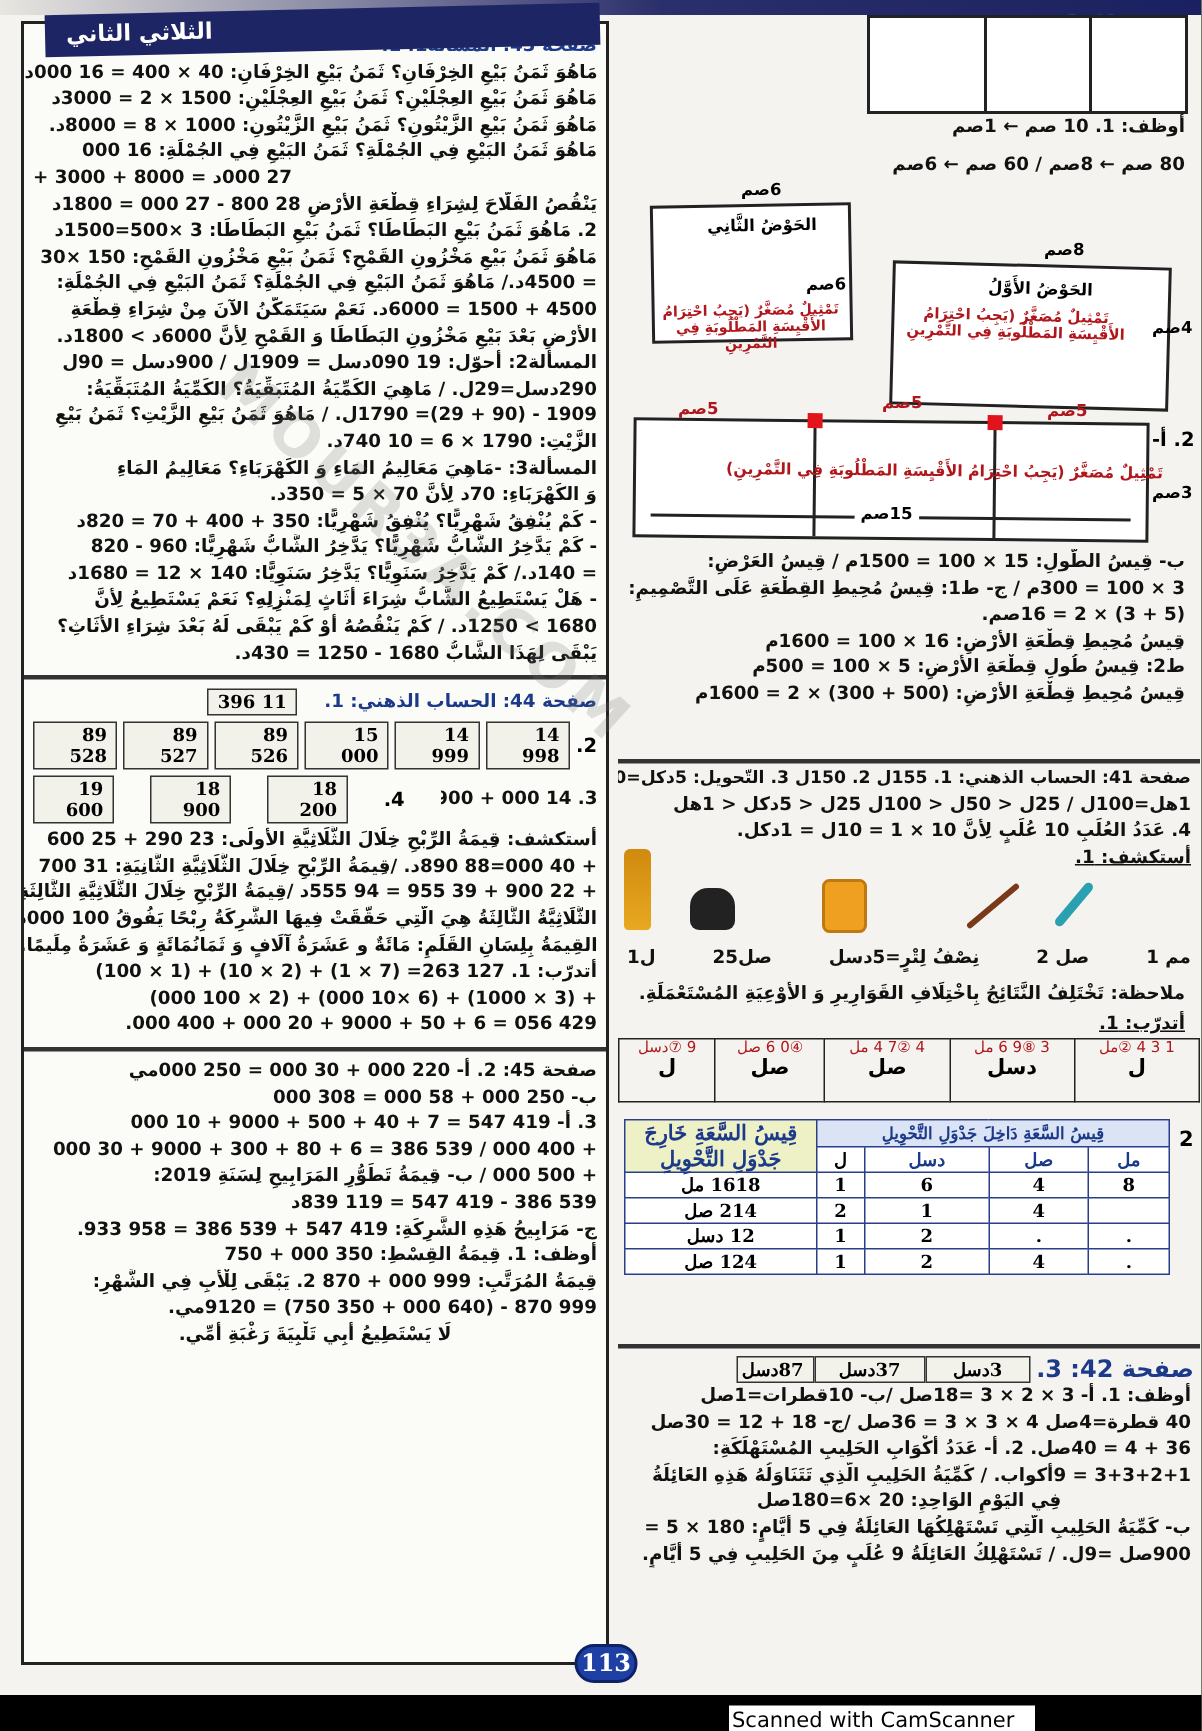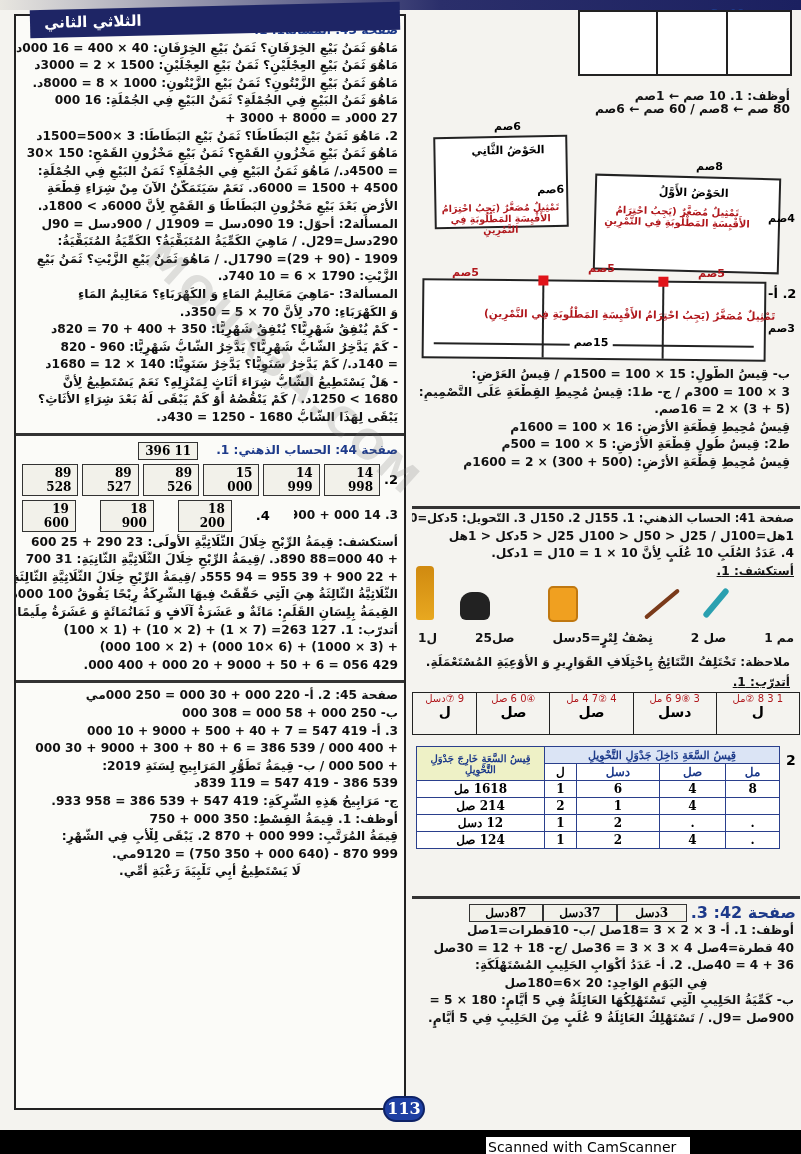--- a/index.html
+++ b/index.html
@@ -16,42 +16,43 @@
   .hdr-band { position: absolute; left: 30px; top: 6px; width: 370px; height: 28px; background: #1e2565; color: #fff; transform: rotate(-1.3deg); }
   .hdr-band span { position: absolute; left: 14px; top: 4px; font-size: 15px; font-weight: bold; direction: rtl; }
   .boxrow { display: flex; direction: rtl; gap: 4px; align-items: center; padding: 2px 6px; }
   .nbox { border: 1.5px solid #333; background: #f2f1ea; font-size: 12px; font-weight: bold; padding: 1px 6px; font-family: "DejaVu Serif", serif; }
   .rect { position: absolute; border: 2px solid #222; background: #fff; }
   .lbl { position: absolute; font-size: 11px; font-weight: bold; white-space: nowrap; direction: rtl; }
   .redsq { position: absolute; width: 10px; height: 10px; background: #e0141a; }
   table { border-collapse: collapse; }
   .t2 td { border: 1px solid #2a3f8c; font-size: 12px; font-weight: bold; text-align: center; height: 17px; font-family: "DejaVu Serif", serif; }
   .t2 .hd { background: #dbe4f5; color: #1d3a8a; font-size: 11px; }
-  .t2 .yl { background: #eef1c6; color: #1d3a8a; font-size: 10px; }
+  .t2 .yl { background: #eef1c6; color: #1d3a8a; font-size: 14px; }
   .t1 td { border: 1.5px solid #222; font-size: 10px; height: 42px; vertical-align: top; text-align: center; position: relative; }
   .pagenum { position: absolute; left: 383px; top: 1096px; width: 42px; height: 26px; border-radius: 14px; background: #1e3fa3; border: 2px solid #0e2266; color: #fff; font-weight: bold; font-size: 16px; text-align: center; line-height: 22px; font-family: "DejaVu Serif", serif; }
   .bottombar { position: absolute; left: 0; top: 1130px; width: 801px; height: 24px; background: #000; }
   .camscan { position: absolute; left: 486px; top: 1137px; width: 204px; height: 20px; background: #fff; color: #000; font-size: 14px; line-height: 20px; padding-left: 2px; font-family: "DejaVu Sans", sans-serif; }
   .watermark { position: absolute; left: 90px; top: 330px; font-size: 40px; font-weight: bold; color: rgba(120,120,120,0.22); transform: rotate(42deg); letter-spacing: 4px; direction: ltr; }
   .img { position: absolute; }
 </style>
 </head>
 <body>
 
 <div class="page">
   <div class="topstrip"></div>
 
   <div class="col" style="left:14px;top:14px;width:392px;height:1096px;">
     <div style="padding-top:6px;">
       <div class="line blue">صفحة 43: المسألة1: 1.</div>
       <div class="line">مَاهُوَ ثَمَنُ بَيْعِ الخِرْفَانِ؟ ثَمَنُ بَيْعِ الخِرْفَانِ: 40 × 400 = 16 000د</div>
       <div class="line">مَاهُوَ ثَمَنُ بَيْعِ العِجْلَيْنِ؟ ثَمَنُ بَيْعِ العِجْلَيْنِ: 1500 × 2 = 3000د</div>
       <div class="line">مَاهُوَ ثَمَنُ بَيْعِ الزَّيْتُونِ؟ ثَمَنُ بَيْعِ الزَّيْتُونِ: 1000 × 8 = 8000د.</div>
       <div class="line">مَاهُوَ ثَمَنُ البَيْعِ فِي الجُمْلَةِ؟ ثَمَنُ البَيْعِ فِي الجُمْلَةِ: 16 000</div>
-      <div class="line" style="text-align:right;">27 000د = 8000 + 3000 +</div>
+      <div class="line" style="text-align:left;">27 000د = 8000 + 3000 +</div>
+      <div class="line">يَنْقُصُ الفَلَّاحَ لِشِرَاءِ قِطْعَةِ الأَرْضِ 28 800 - 27 000 = 1800د</div>
       <div class="line">2. مَاهُوَ ثَمَنُ بَيْعِ البَطَاطَا؟ ثَمَنُ بَيْعِ البَطَاطَا: 3 ×500=1500د</div>
       <div class="line">مَاهُوَ ثَمَنُ بَيْعِ مَخْزُونِ القَمْحِ؟ ثَمَنُ بَيْعِ مَخْزُونِ القَمْحِ: 150 ×30</div>
       <div class="line">= 4500د./ مَاهُوَ ثَمَنُ البَيْعِ فِي الجُمْلَةِ؟ ثَمَنُ البَيْعِ فِي الجُمْلَةِ:</div>
       <div class="line">4500 + 1500 = 6000د. نَعَمْ سَيَتَمَكَّنُ الآنَ مِنْ شِرَاءِ قِطْعَةِ</div>
       <div class="line">الأَرْضِ بَعْدَ بَيْعِ مَخْزُونِ البَطَاطَا وَ القَمْحِ لِأَنَّ 6000د &gt; 1800د.</div>
       <div class="line">المسألة2: أحوّل: 19 090دسل = 1909ل / 900دسل = 90ل</div>
       <div class="line">290دسل=29ل. / مَاهِيَ الكَمِّيَةُ المُتَبَقِّيَةُ؟ الكَمِّيَةُ المُتَبَقِّيَةُ:</div>
       <div class="line">1909 - (90 + 29)= 1790ل. / مَاهُوَ ثَمَنُ بَيْعِ الزَّيْتِ؟ ثَمَنُ بَيْعِ</div>
       <div class="line">الزَّيْتِ: 1790 × 6 = 10 740د.</div>
       <div class="line">المسألة3: -مَاهِيَ مَعَالِيمُ المَاءِ وَ الكَهْرَبَاءِ؟ مَعَالِيمُ المَاءِ</div>
@@ -119,21 +120,21 @@
     <span>الثلاثي الثاني</span>
   </div>
 
   <div class="col" style="left:412px;top:4px;width:384px;height:1114px;border:none;background:transparent;">
     <div class="line blue" style="position:absolute;right:4px;top:2px;">صفحة 40: 3.</div>
 
     <div class="rect" style="left:166px;top:6px;width:214px;height:66px;">
       <div style="position:absolute;left:76px;top:0;width:2px;height:100%;background:#222;"></div>
       <div style="position:absolute;left:146px;top:0;width:2px;height:100%;background:#222;"></div>
     </div>
-    <div class="line" style="position:absolute;right:0;top:84px;">أوظف: 1. 10 صم ← 1صم</div>
+    <div class="line" style="position:absolute;right:0;top:72px;">أوظف: 1. 10 صم ← 1صم</div>
     <div class="line" style="position:absolute;right:0;top:97px;">80 صم ← 8صم / 60 صم ← 6صم</div>
 
     <div class="lbl" style="left:82px;top:116px;">6صم</div>
     <div class="rect" style="left:22px;top:132px;width:134px;height:92px;transform:rotate(-1deg);">
       <div class="lbl" style="left:36px;top:6px;">الحَوْضُ الثَّانِي</div>
       <div class="lbl" style="right:2px;top:46px;">6صم</div>
       <div class="lbl dred" style="right:2px;top:64px;width:128px;white-space:normal;font-size:9.5px;text-align:center;">تَمْثِيلٌ مُصَغَّرٌ (يَجِبُ احْتِرَامُ الأَقْيِسَةِ المَطْلُوبَةِ فِي التَّمْرِينِ</div>
     </div>
 
     <div class="lbl" style="left:284px;top:156px;">8صم</div>
@@ -187,21 +188,21 @@
       <span class="line" style="padding:0">2 صل</span>
       <span class="line" style="padding:0">1 مم</span>
     </div>
     <div class="line" style="position:absolute;right:0;top:650px;">ملاحظة: تَخْتَلِفُ النَّتَائِجُ بِاخْتِلَافِ القَوَارِيرِ وَ الأَوْعِيَةِ المُسْتَعْمَلَةِ.</div>
     <div class="line u" style="position:absolute;right:0;top:670px;">أتدرّب: 1.</div>
 
     <table class="t1" style="position:absolute;left:0;top:688px;width:388px;direction:rtl;">
       <tbody>
           <tr>
         <td>
-              <div class="dred">1 3 8 ②مل</div>
+              <div class="dred">1 3 4 ②مل</div>
               <div style="font-size:14px;font-weight:bold;">ل</div>
             </td>
         <td>
               <div class="dred">3 ⑧9 6 مل</div>
               <div style="font-size:14px;font-weight:bold;">دسل</div>
             </td>
         <td>
               <div class="dred">4 ②7 4 مل</div>
               <div style="font-size:14px;font-weight:bold;">صل</div>
             </td>
@@ -260,25 +261,26 @@
       </tr>
     </tbody>
       </table>
     <div style="position:absolute;left:0;top:892px;width:388px;height:3px;background:#333;"></div>
 
     <div style="position:absolute;left:0;top:900px;width:388px;">
       <div class="boxrow" style="padding:0 4px;">
         <span class="line blue" style="padding:0;font-size:16px;">صفحة 42: 3.</span>
         <span class="nbox" style="width:70px;text-align:center;">3دسل</span>
         <span class="nbox" style="width:74px;text-align:center;margin-right:-4px;">37دسل</span>
-        <span class="nbox" style="width:74px;text-align:center;margin-right:-4px;">87دسل</span>
+        <span class="nbox" style="width:52px;text-align:center;margin-right:-4px;">87دسل</span>
       </div>
       <div class="line">أوظف: 1. أ- 3 × 2 × 3 =18صل /ب- 10قطرات=1صل</div>
       <div class="line">40 قطرة=4صل  4 × 3 × 3 = 36صل /ج- 18 + 12 = 30صل</div>
       <div class="line">36 + 4 = 40صل. 2. أ- عَدَدُ أَكْوَابِ الحَلِيبِ المُسْتَهْلَكَةِ:</div>
+      <div class="line">3+3+2+1 = 9أكواب. / كَمِّيَةُ الحَلِيبِ الَّذِي تَتَنَاوَلُهُ هَذِهِ العَائِلَةُ</div>
       <div class="line" style="text-align:center;">فِي اليَوْمِ الوَاحِدِ: 20 ×6=180صل</div>
       <div class="line">ب- كَمِّيَةُ الحَلِيبِ الَّتِي تَسْتَهْلِكُهَا العَائِلَةُ فِي 5 أَيَّامٍ: 180 × 5 =</div>
       <div class="line">900صل =9ل. / تَسْتَهْلِكُ العَائِلَةُ 9 عُلَبٍ مِنَ الحَلِيبِ فِي 5 أَيَّامٍ.</div>
     </div>
   </div>
 
   <div class="pagenum">113</div>
 </div>
 
 <div class="bottombar"></div>

